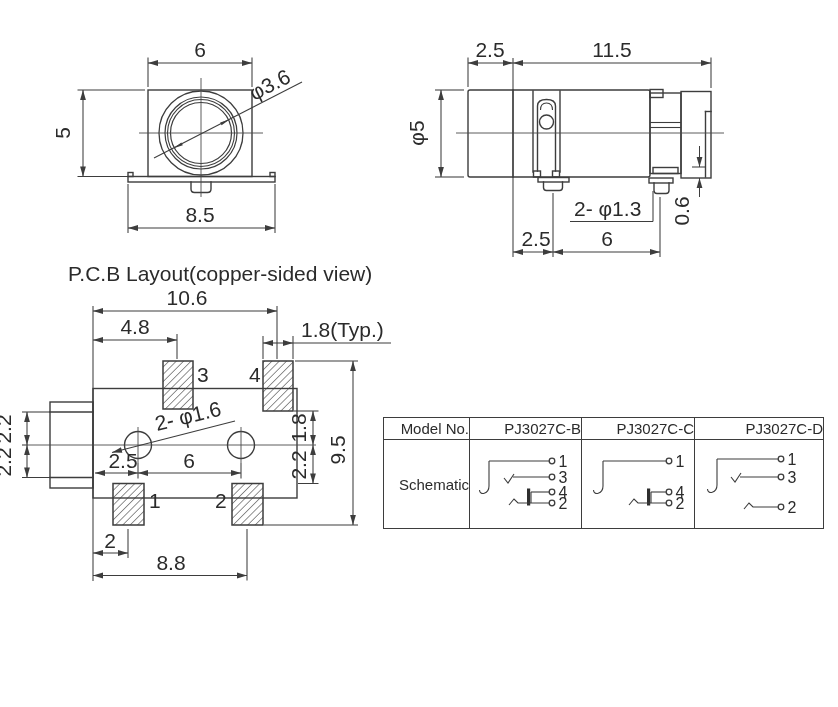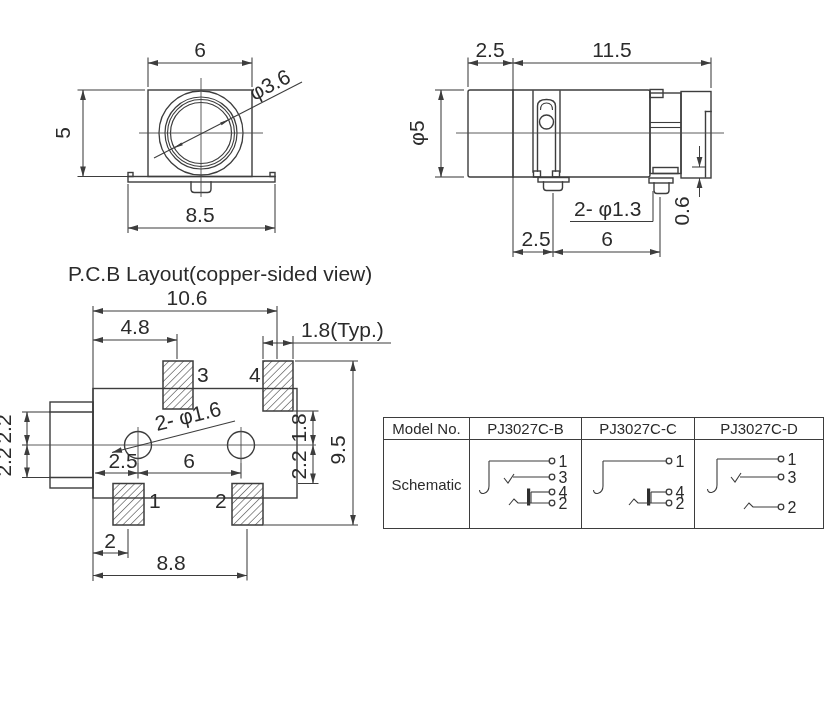--- a/index.html
+++ b/index.html
@@ -15,21 +15,21 @@
   .bar{fill:#2e2e2e;stroke:none;}
   .pinc{fill:#ffffff;stroke:#3d3d3d;stroke-width:1.3;}
   text{fill:#2b2b2b;}
   .dtx2{font:21px "Liberation Sans",sans-serif;}
   .ttl{font:21px "Liberation Sans",sans-serif;}
   .ptx{font:21px "Liberation Sans",sans-serif;}
   .stx{font:16px "Liberation Sans",sans-serif;}
   .mid{text-anchor:middle;}
   
   #model-table{position:absolute;left:383px;top:417px;border-collapse:collapse;}
-  #model-table td,#model-table th{border:1.6px solid #3d3d3d;padding:0;text-align:center;
+  #model-table td,#model-table th{border:1.6px solid #3d3d3d;padding:0;text-align:right;
      vertical-align:middle;font:15px "Liberation Sans",sans-serif;color:#2b2b2b;font-weight:normal;}
   #model-table .hrow th{height:21px;}
   #model-table .srow td{height:88px;}
   .c0{width:85px;} .c1{width:111px;} .c2{width:112px;} .c3{width:128px;}
   .schsvg{display:block;margin:0 auto;}
 </style>
 </head>
 <body>
 
 <div id="canvas">

